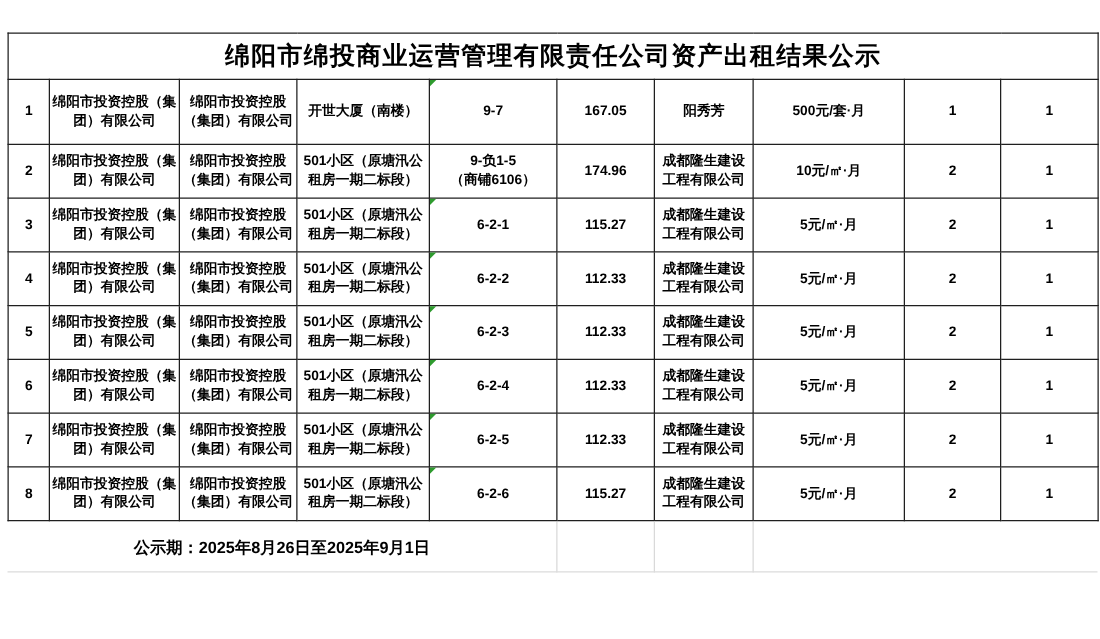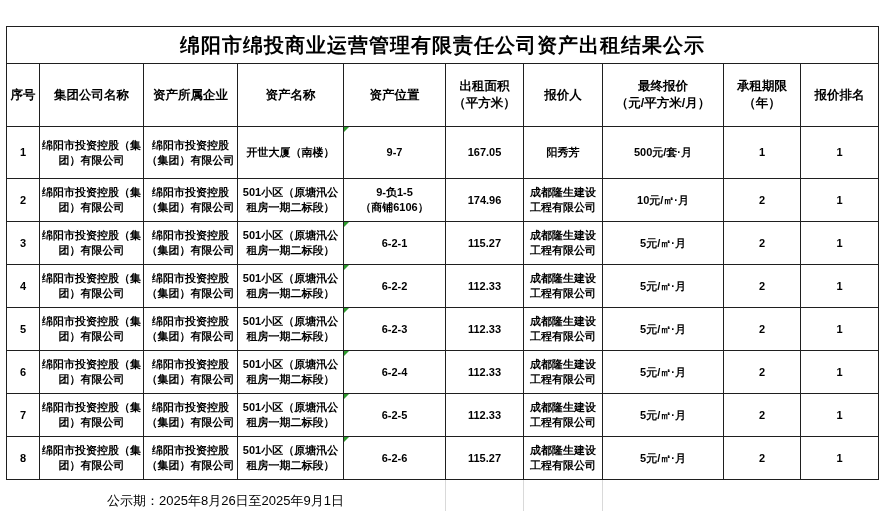--- a/index.html
+++ b/index.html
@@ -49,21 +49,21 @@
   .flag {
     position: absolute;
     top: 0; left: 0;
     width: 0; height: 0;
     border-top: 5px solid #2e9b2e;
     border-right: 5px solid transparent;
   }
   .footer {
     position: relative;
     width: 880px; height: 41px;
-    font-size: 13px; font-weight: 400; color: #000;
+    font-size: 13px; font-weight: 700; color: #000;
   }
   .footer .vline {
     position: absolute; top: 0; bottom: 0;
     width: 1px; background: #d9d9d9;
   }
   .footer .bottom-line {
     position: absolute; left: 6px; width: 872px;
     bottom: 0; height: 1px; background: #dcdcdc;
   }
   .footer .period {
@@ -92,35 +92,20 @@
         <col style="width: 78px;">
         <col style="width: 79px;">
         <col style="width: 121px;">
         <col style="width: 77px;">
         <col style="width: 78px;">
       </colgroup>
     <thead>
       <tr class="title-row">
         <td colspan="10">绵阳市绵投商业运营管理有限责任公司资产出租结果公示</td>
       </tr>
-      <tr class="header-row" id="header-row">
-          <th>序号</th>
-          <th>集团公司名称</th>
-          <th>资产所属企业</th>
-          <th>资产名称</th>
-          <th>资产位置</th>
-          <th>出租面积
-（平方米）</th>
-          <th>报价人</th>
-          <th>最终报价
-（元/平方米/月）</th>
-          <th>承租期限
-（年）</th>
-          <th>报价排名</th>
-        </tr>
     </thead>
     <tbody id="table-body">
         <tr class="data-row first">
           <td>1</td>
           <td>绵阳市投资控股（集团）有限公司</td>
           <td>绵阳市投资控股（集团）有限公司</td>
           <td>开世大厦（南楼）</td>
           <td class="rel">9-7<span class="flag"></span></td>
           <td>167.05</td>
           <td>阳秀芳</td>

